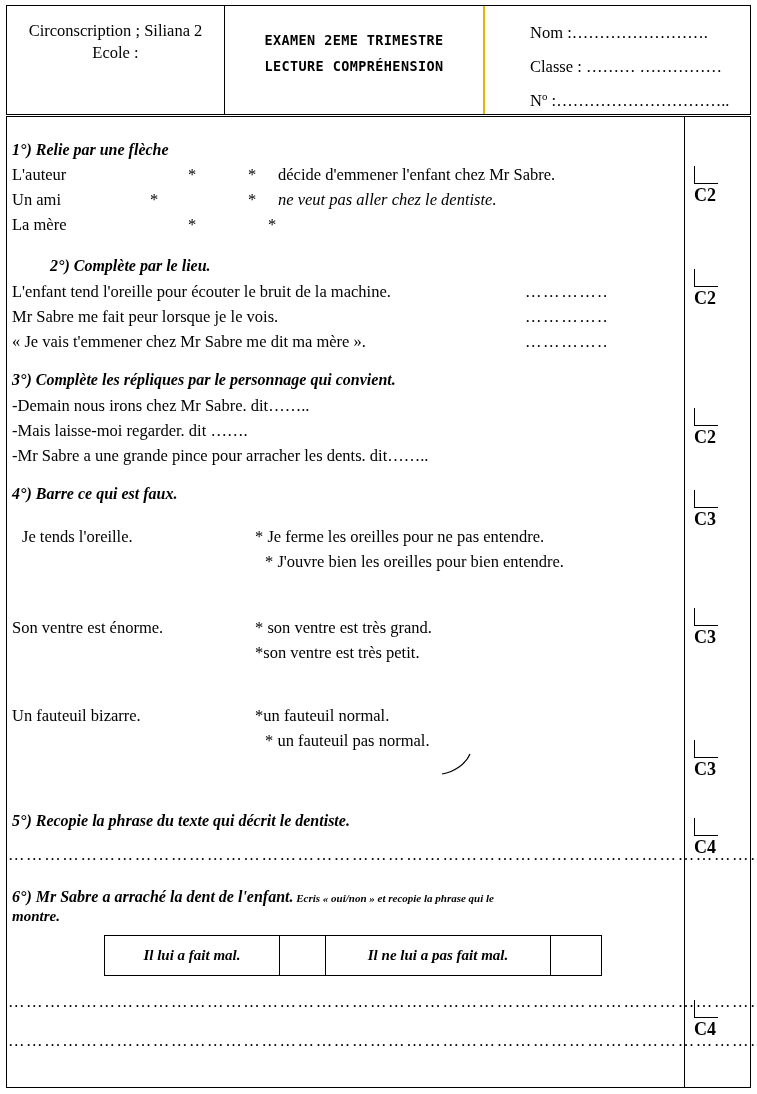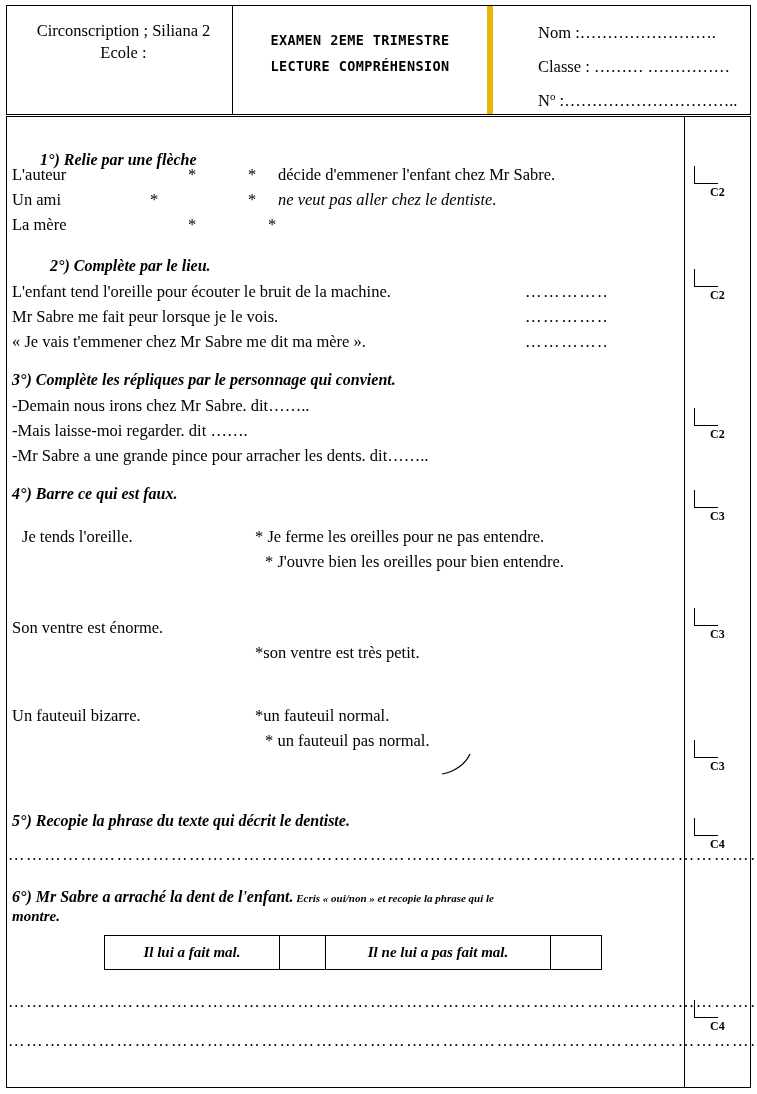--- a/index.html
+++ b/index.html
@@ -23,38 +23,37 @@
   
   .header {
     position: absolute;
     left: 6px;
     top: 5px;
     width: 745px;
     height: 110px;
     border: 1px solid #000;
     box-sizing: border-box;
     display: flex;
-    padding-left: 8px;
   }
   .hdr-cell {
     box-sizing: border-box;
     height: 100%;
     position: relative;
   }
   .hdr-left {
     width: 218px;
     border-right: 1px solid #000;
     text-align: center;
     padding-top: 14px;
     font-size: 16.5px;
     line-height: 1.35;
   }
   .hdr-mid {
     width: 260px;
-    border-right: 6px solid #eab308;
+    border-right: 2px solid #eab308;
     text-align: center;
     padding-top: 22px;
     font-family: "DejaVu Sans Mono", monospace;
     font-size: 13.5px;
     font-weight: bold;
     letter-spacing: 0.4px;
     line-height: 1.9;
   }
   .hdr-right {
     flex: 1;
@@ -96,22 +95,22 @@
     width: 24px;
     height: 18px;
     border-left: 1px solid #000;
     border-bottom: 1px solid #000;
     box-sizing: border-box;
     margin-left: 4px;
   }
   .comp .code {
     font-family: "Liberation Serif", serif;
     font-weight: bold;
-    font-size: 12px;
-    margin-left: 20px;
+    font-size: 18px;
+    margin-left: 4px;
     margin-top: 1px;
   }
 
   
   .ex-title {
     position: absolute;
     font-weight: bold;
     font-style: italic;
     font-size: 16px;
     white-space: nowrap;
@@ -129,21 +128,21 @@
     white-space: nowrap;
     color: #000;
   }
 
   
   .ex6-table {
     position: absolute;
     border: 1px solid #000;
     box-sizing: border-box;
     display: flex;
-    height: 35px;
+    height: 41px;
   }
   .ex6-cell {
     box-sizing: border-box;
     border-right: 1px solid #000;
     display: flex;
     align-items: center;
     justify-content: center;
     font-weight: bold;
     font-style: italic;
     font-size: 15px;
@@ -204,21 +203,21 @@
   </div>
   <div class="comp" style="left:690px; top:818px;">
     <div class="bracket"></div>
     <div class="code">C4</div>
   </div>
   <div class="comp" style="left:690px; top:1000px;">
     <div class="bracket"></div>
     <div class="code">C4</div>
   </div>
 
-  <div class="ex-title" style="left:12px; top:151px;margin-left:28px;">1°) Relie par une flèche</div>
+  <div class="ex-title" style="left:12px; top:141px;">1°) Relie par une flèche</div>
 
   <div class="txt" style="left:12px; top:165px;">L'auteur</div>
   <div class="txt" style="left:12px; top:190px;">Un ami</div>
   <div class="txt" style="left:12px; top:215px;">La mère</div>
 
   <div class="txt" style="left:188px; top:165px;">*</div>
   <div class="txt" style="left:150px; top:190px;">*</div>
   <div class="txt" style="left:188px; top:215px;">*</div>
 
   <div class="txt" style="left:248px; top:165px;">*</div>
@@ -241,20 +240,21 @@
   <div class="txt" style="left:12px; top:421px;">-Mais laisse-moi regarder. dit …….</div>
   <div class="txt" style="left:12px; top:446px;">-Mr Sabre a une grande pince pour arracher les dents. dit……..</div>
 
   <div class="ex-title" style="left:12px; top:485px;">4°) Barre ce qui est faux.</div>
 
   <div class="txt" style="left:22px; top:527px;">Je tends l'oreille.</div>
   <div class="txt" style="left:255px; top:527px;">* Je ferme les oreilles pour ne pas entendre.</div>
   <div class="txt" style="left:265px; top:552px;">* J'ouvre bien les oreilles pour bien entendre.</div>
 
   <div class="txt" style="left:12px; top:618px;text-align:right;">Son ventre est énorme.</div>
+  <div class="txt" style="left:255px; top:618px;">* son ventre est très grand.</div>
   <div class="txt" style="left:255px; top:643px;">*son ventre est très petit.</div>
 
   <div class="txt" style="left:12px; top:706px;">Un fauteuil bizarre.</div>
   <div class="txt" style="left:255px; top:706px;">*un fauteuil normal.</div>
   <div class="txt" style="left:265px; top:731px;">* un fauteuil pas normal.</div>
 
   <svg class="squiggle" style="left:440px; top:752px;" width="40" height="26">
     <path d="M2 22 C 14 20, 26 12, 30 2" stroke="#000" stroke-width="1.2" fill="none"></path>
   </svg>
 

